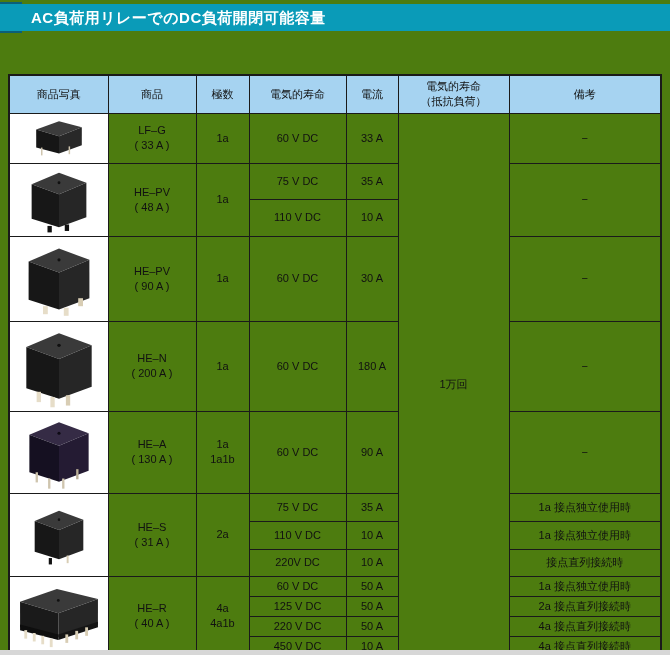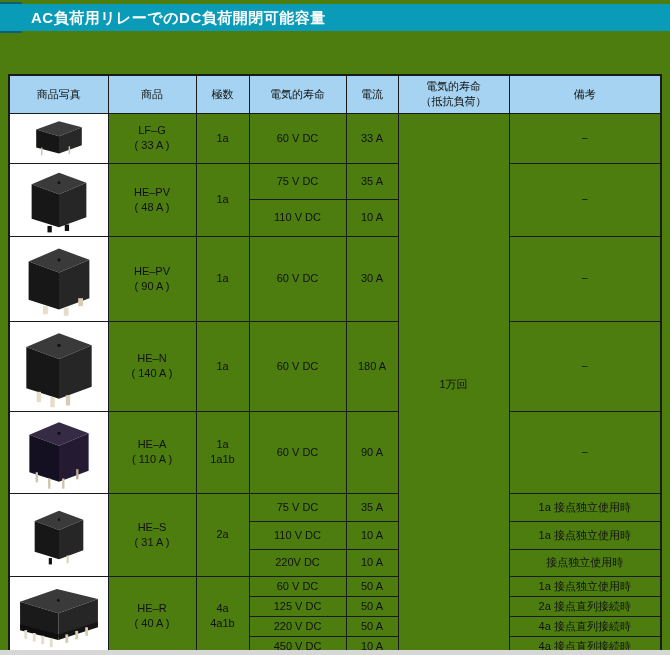--- a/index.html
+++ b/index.html
@@ -135,21 +135,21 @@
             <polygon points="12,28 50,42 50,88 12,76" fill="#171717"></polygon>
             <polygon points="50,42 88,26 88,74 50,88" fill="#262626"></polygon>
             <circle cx="50" cy="26" r="2" fill="#101010"></circle>
             <rect x="24" y="80" width="5" height="12" fill="#e6ddc8"></rect>
             <rect x="40" y="86" width="5" height="12" fill="#e6ddc8"></rect>
             <rect x="58" y="84" width="5" height="12" fill="#d8cdb4"></rect>
           </svg>
         </td>
         <td>
           <span class="line">HE–N</span>
-          <span class="line">( 140 A )</span>
+          <span class="line">( 200 A )</span>
         </td>
         <td>1a</td>
         <td>60 V DC</td>
         <td>180 A</td>
         <td class="dash">−</td>
       </tr>
 
       <tr class="rh-e">
         <td class="photo-cell">
           <svg class="relay" width="78" height="78" viewBox="0 0 100 100">
@@ -158,21 +158,21 @@
             <polygon points="50,42 88,26 88,74 50,88" fill="#241b33"></polygon>
             <circle cx="50" cy="26" r="2" fill="#0d0a14"></circle>
             <rect x="20" y="76" width="3" height="13" fill="#cfc5ae"></rect>
             <rect x="36" y="84" width="3" height="13" fill="#cfc5ae"></rect>
             <rect x="54" y="84" width="3" height="13" fill="#cfc5ae"></rect>
             <rect x="72" y="72" width="3" height="13" fill="#b8ad95"></rect>
           </svg>
         </td>
         <td>
           <span class="line">HE–A</span>
-          <span class="line">( 110 A )</span>
+          <span class="line">( 130 A )</span>
         </td>
         <td>
           <span class="line">1a</span>
           <span class="line">1a1b</span>
         </td>
         <td>60 V DC</td>
         <td>90 A</td>
         <td class="dash">−</td>
       </tr>
 
@@ -197,21 +197,21 @@
         <td class="remark">1a 接点独立使用時</td>
       </tr>
       <tr class="rh-f">
         <td>110 V DC</td>
         <td>10 A</td>
         <td class="remark">1a 接点独立使用時</td>
       </tr>
       <tr class="rh-f2">
         <td>220V DC</td>
         <td>10 A</td>
-        <td class="remark">接点独立使用時</td>
+        <td class="remark">接点直列接続時</td>
       </tr>
 
       <tr class="rh-g">
         <td class="photo-cell" rowspan="4">
           <svg class="relay" width="92" height="76" viewBox="0 0 130 100">
             <polygon points="10,30 62,12 120,26 64,46" fill="#3a3a3a"></polygon>
             <polygon points="10,30 64,46 64,80 10,66" fill="#1a1a1a"></polygon>
             <polygon points="64,46 120,26 120,62 64,80" fill="#262626"></polygon>
             <circle cx="64" cy="28" r="2" fill="#101010"></circle>
             <polygon points="10,62 64,76 64,84 10,70" fill="#0e0e0e"></polygon>

